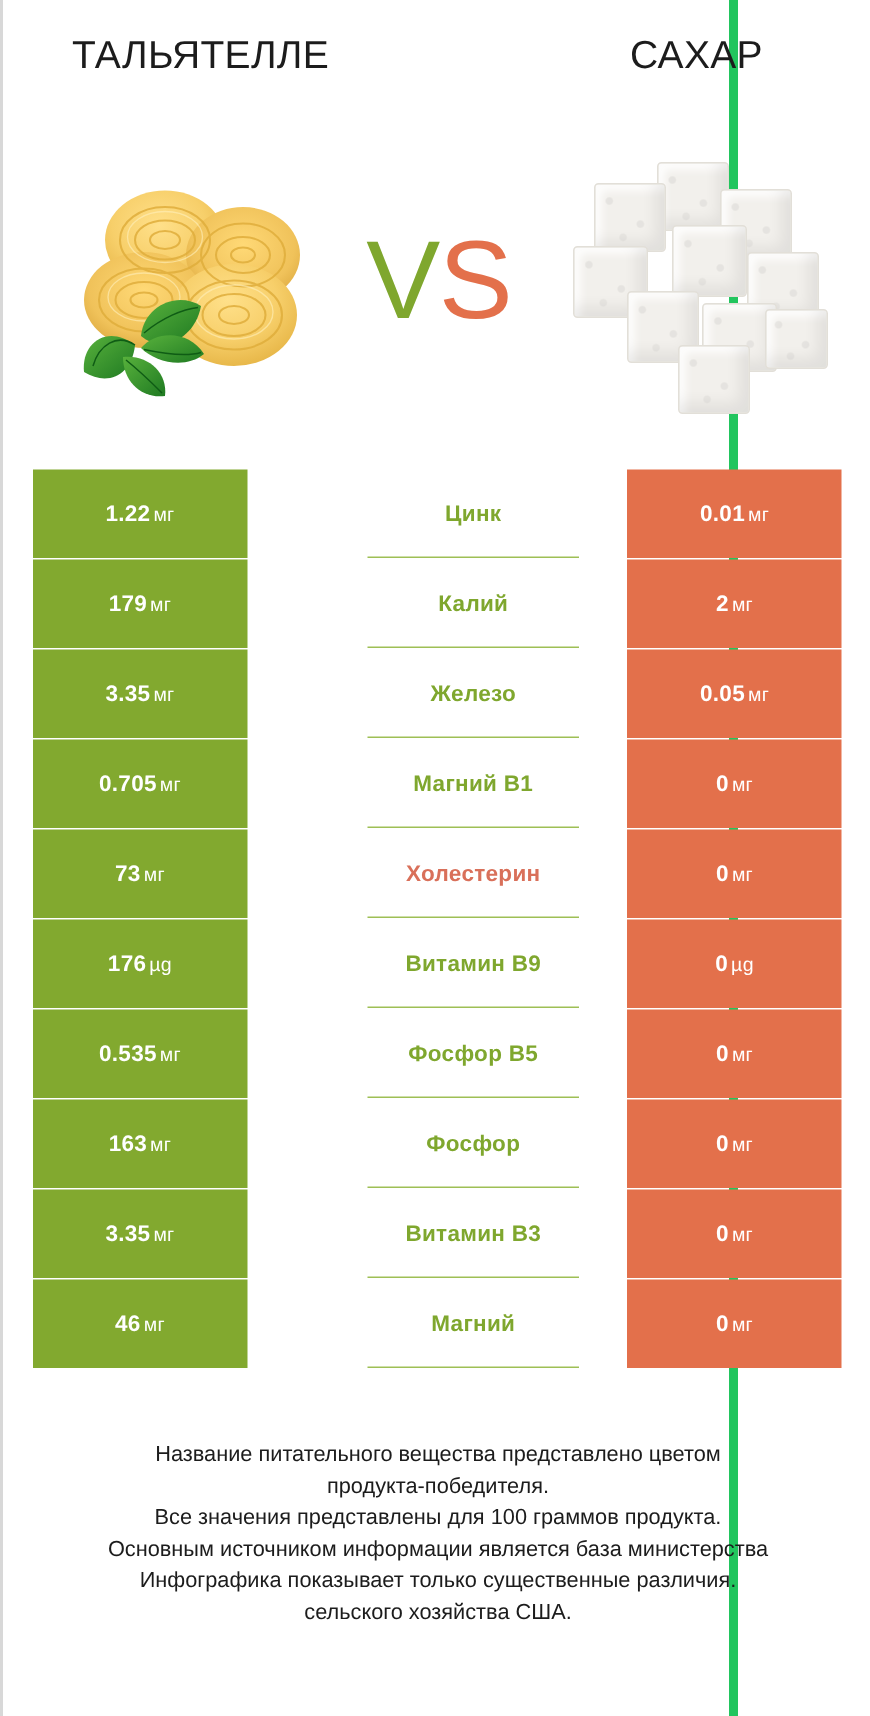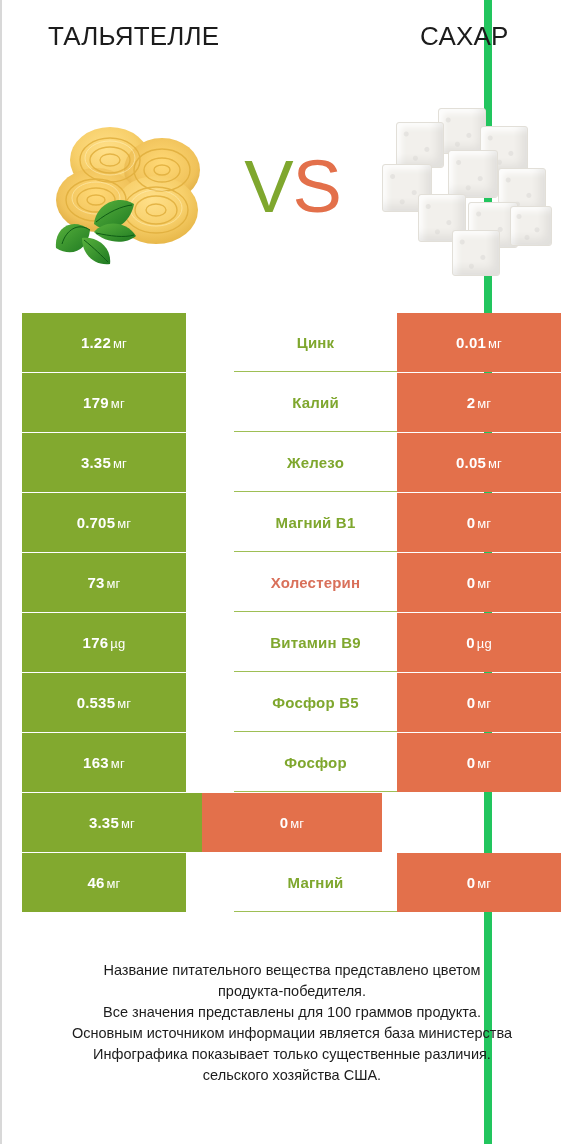--- a/index.html
+++ b/index.html
@@ -14,21 +14,21 @@
     overflow: hidden;
     position: relative;
   }
   .page {
     position: relative;
     width: 492px;
     height: 1144px;
     background: #ffffff;
     box-sizing: border-box;
     border-left: 2px solid #d8d8d8;
-    border-right: 8px solid #22c55e;
+    border-right: 6px solid #22c55e;
   }
 
   
   .titles {
     position: absolute;
     top: 18px;
     left: 0;
     width: 580px;
     height: 54px;
   }
@@ -111,20 +111,21 @@
     left: 20px;
     top: 313px;
     width: 539px;
   }
   .row {
     position: relative;
     height: 59px;
     margin-bottom: 1px;
     display: flex;
     align-items: flex-start;
+    gap: 32px;
   }
   .cell {
     display: flex;
     align-items: center;
     justify-content: center;
     box-sizing: border-box;
     height: 59px;
   }
   .cell-left {
     width: 180px;
@@ -352,20 +353,23 @@
           <span class="label">Фосфор</span>
         </div>
         <div class="cell cell-right">
           <span class="val">0<span class="unit">мг</span></span>
         </div>
       </div>
       <div class="row">
         <div class="cell cell-left">
           <span class="val">3.35<span class="unit">мг</span></span>
         </div>
+        <div class="cell cell-mid">
+          <span class="label">Витамин B3</span>
+        </div>
         <div class="cell cell-right">
           <span class="val">0<span class="unit">мг</span></span>
         </div>
       </div>
       <div class="row">
         <div class="cell cell-left">
           <span class="val">46<span class="unit">мг</span></span>
         </div>
         <div class="cell cell-mid">
           <span class="label">Магний</span>

